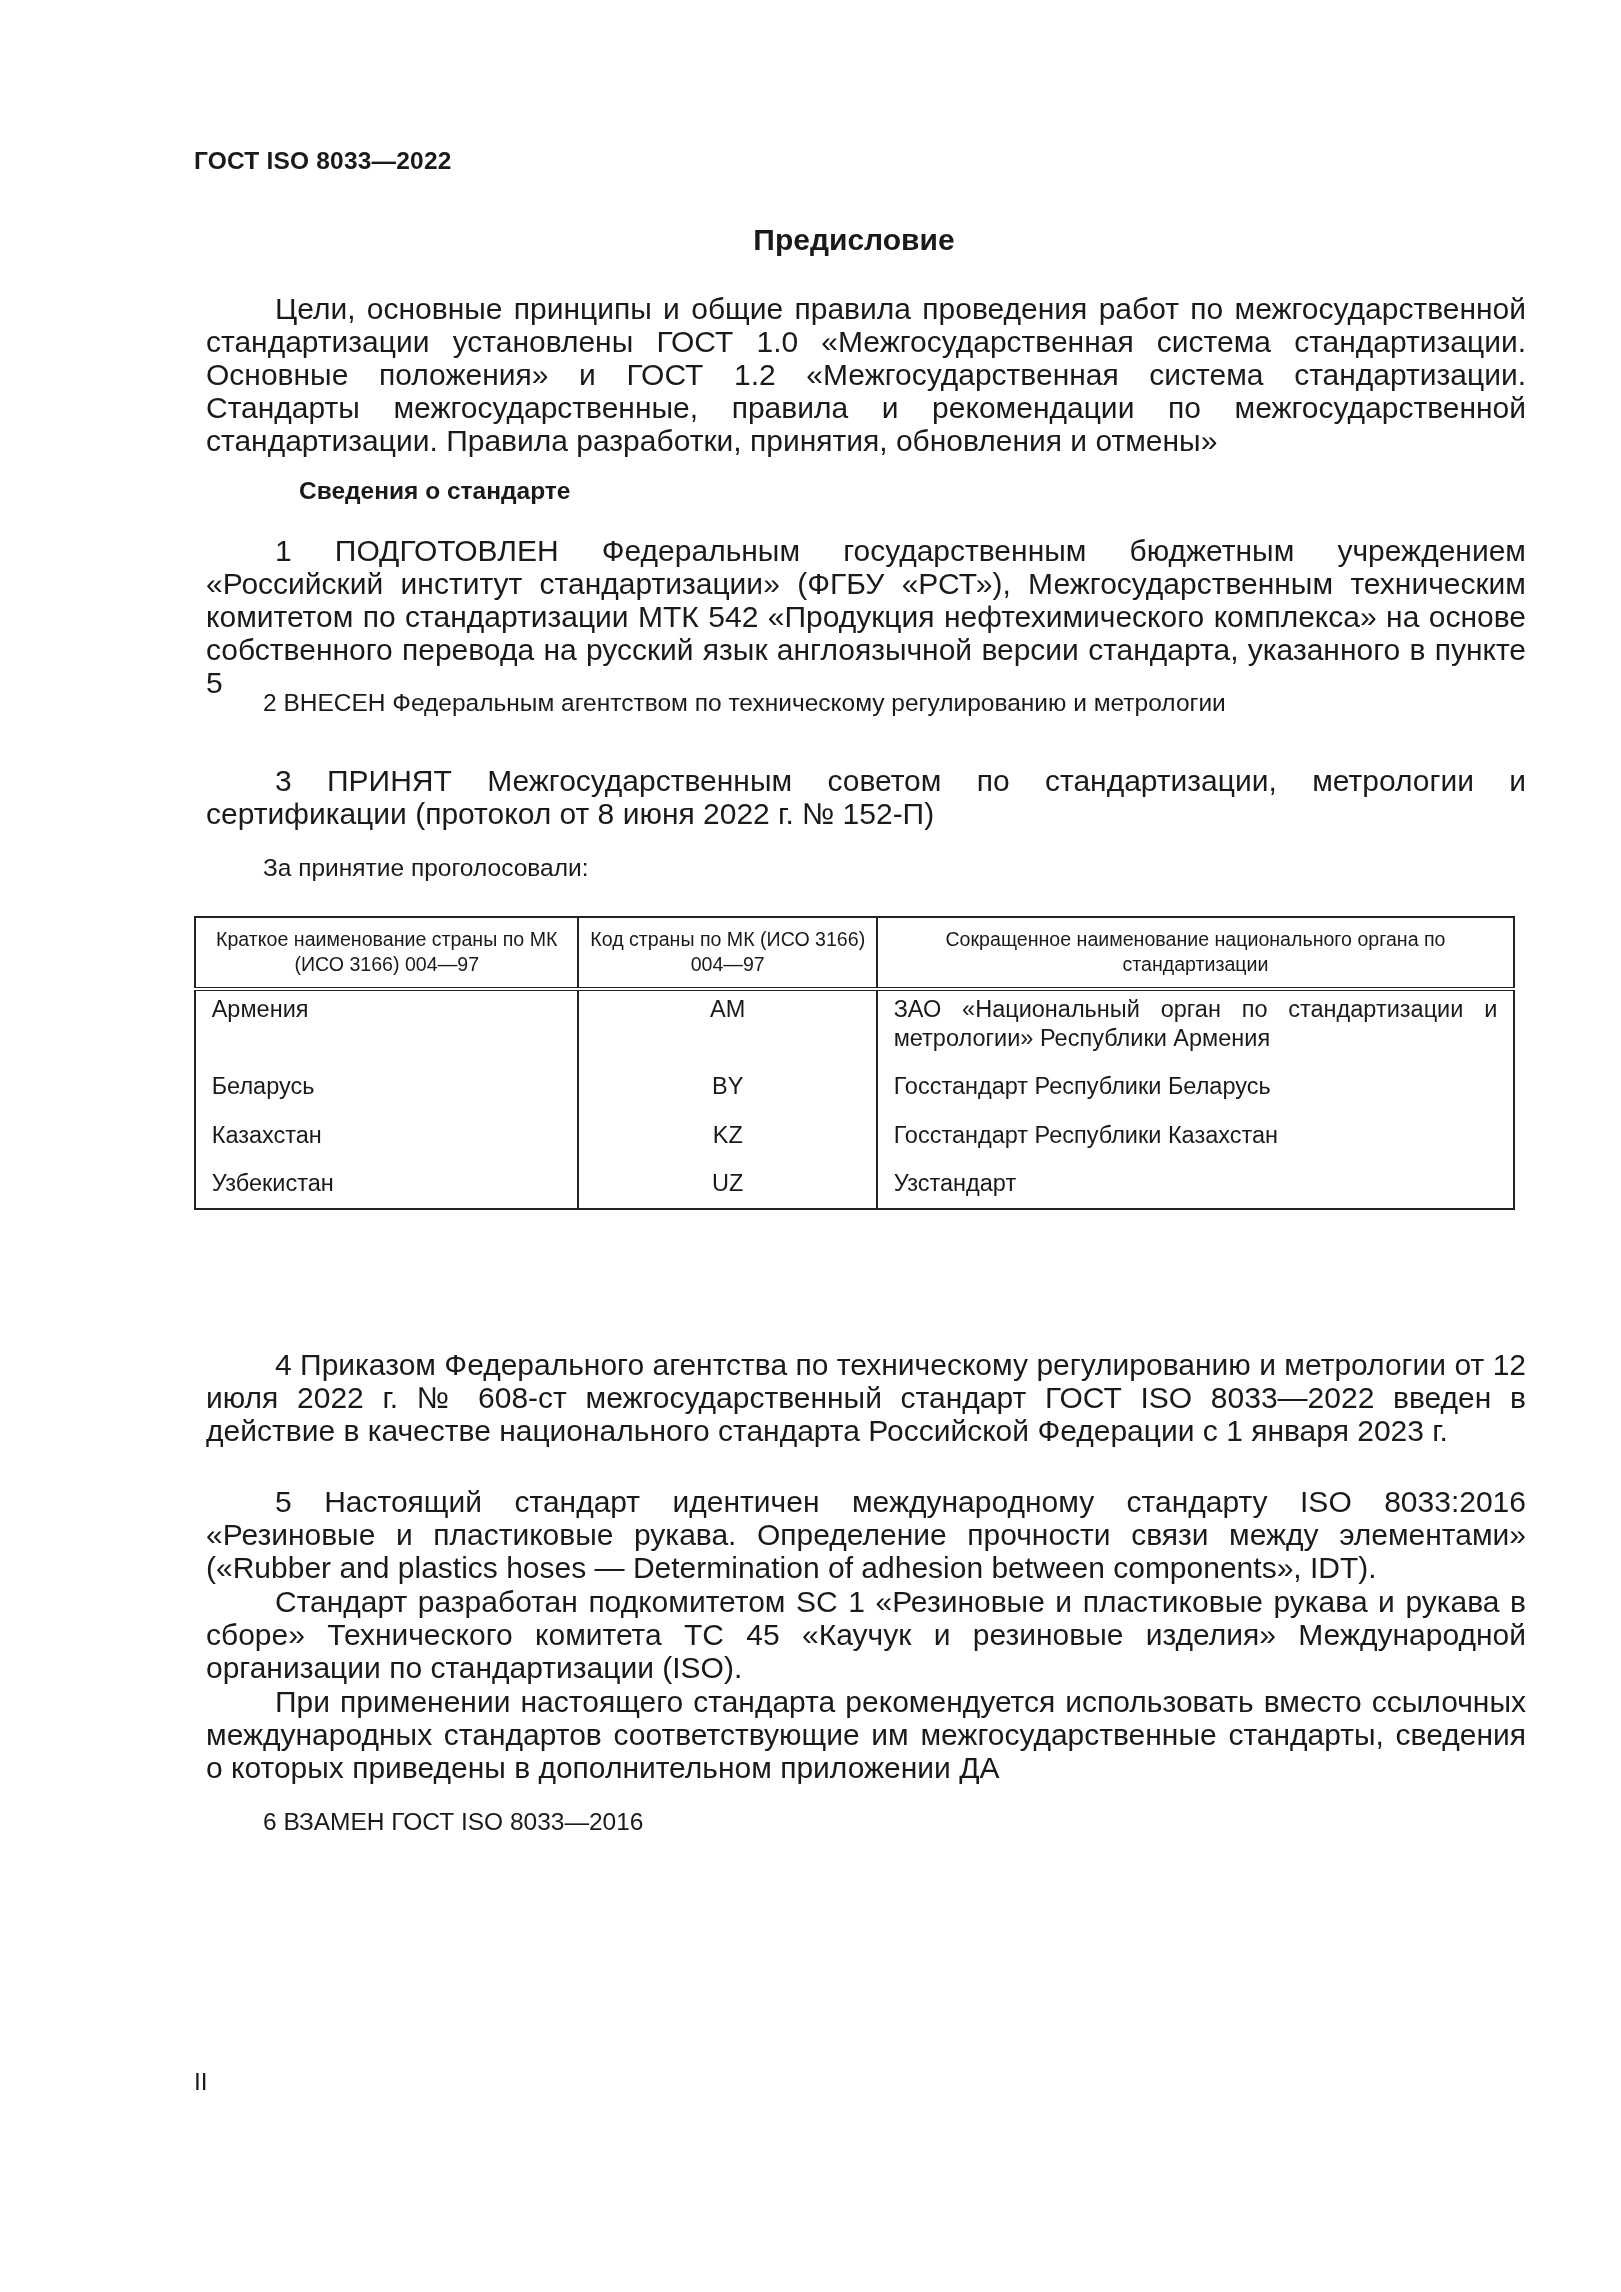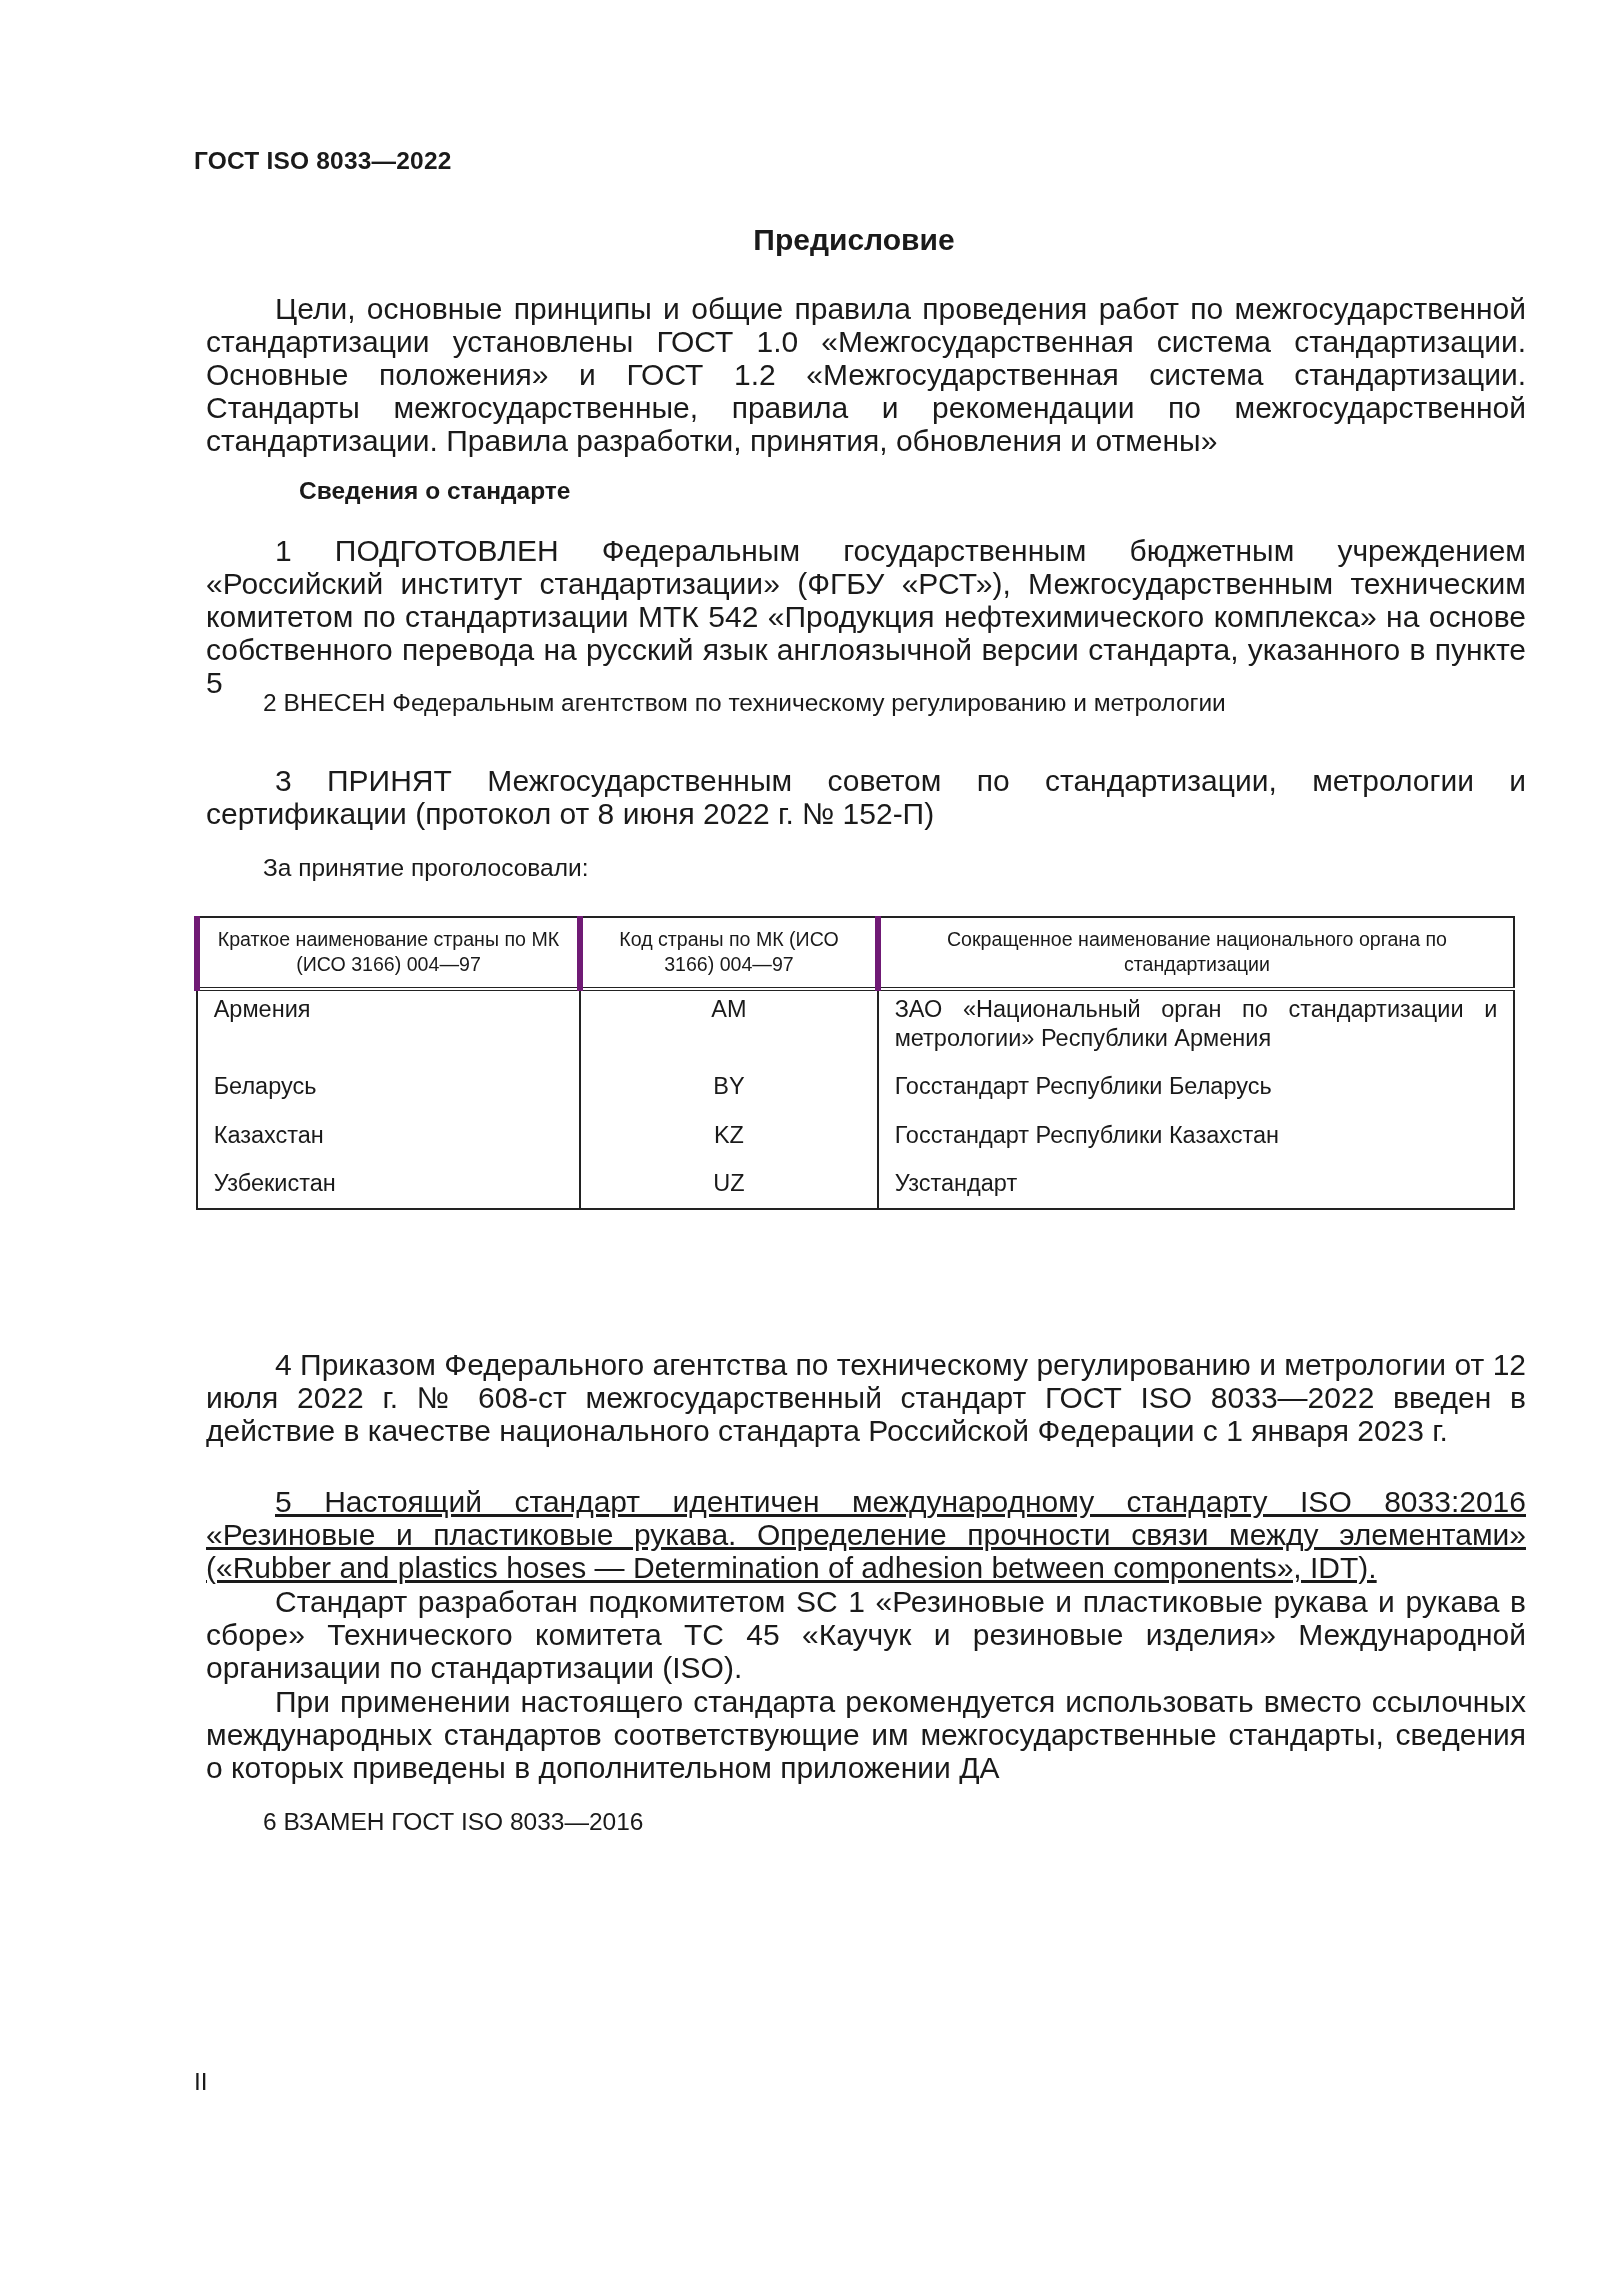--- a/index.html
+++ b/index.html
@@ -66,21 +66,21 @@
       border: 2.9px solid #222;
     }
     table.voters th {
       font-weight: normal;
       font-size: 19.6px;
       line-height: 25.5px;
       text-align: center;
       vertical-align: middle;
       padding: 7.8px 9.8px;
       height: 53px;
-      border-left: 6px solid #701a75;
+      border-left: 1px solid #701a75;
       border-right: 2px solid #222;
       border-bottom: 4.9px double #222;
     }
     table.voters td {
       vertical-align: top;
       padding: 0 15.7px;
       line-height: 29px;
       border-left: 2px solid #222;
       border-right: 2px solid #222;
     }
@@ -152,21 +152,21 @@
       <tr class="row lastrow">
         <td>Узбекистан</td>
         <td class="code">UZ</td>
         <td class="org">Узстандарт</td>
       </tr>
     </tbody>
   </table>
 
   <p class="para last-line-left" style="top:1336px;">4  Приказом Федерального агентства по техническому регулированию и метрологии от 12 июля 2022 г. № 608-ст межгосударственный стандарт ГОСТ ISO 8033—2022 введен в действие в качестве национального стандарта Российской Федерации с 1 января 2023 г.</p>
 
-  <p class="para last-line-left" style="top:1473px;text-decoration:underline;">5 Настоящий стандарт идентичен международному стандарту ISO 8033:2016 «Резиновые и пластиковые рукава. Определение прочности связи между элементами» («Rubber and plastics hoses — Determination of adhesion between components», IDT).</p>
+  <p class="para last-line-left" style="top:1473px;">5 Настоящий стандарт идентичен международному стандарту ISO 8033:2016 «Резиновые и пластиковые рукава. Определение прочности связи между элементами» («Rubber and plastics hoses — Determination of adhesion between components», IDT).</p>
 
   <p class="para last-line-left" style="top:1573px;">Стандарт разработан подкомитетом SC 1 «Резиновые и пластиковые рукава и рукава в сборе» Технического комитета ТС 45 «Каучук и резиновые изделия» Международной организации по стандартизации (ISO).</p>
 
   <p class="para last-line-left" style="top:1673px;">При применении настоящего стандарта рекомендуется использовать вместо ссылочных международных стандартов соответствующие им межгосударственные стандарты, сведения о которых приведены в дополнительном приложении ДА</p>
 
   <div class="plain" style="top:1805px;">6  ВЗАМЕН ГОСТ ISO 8033—2016</div>
 
   <div class="page-number">II</div>
 
 </div>

